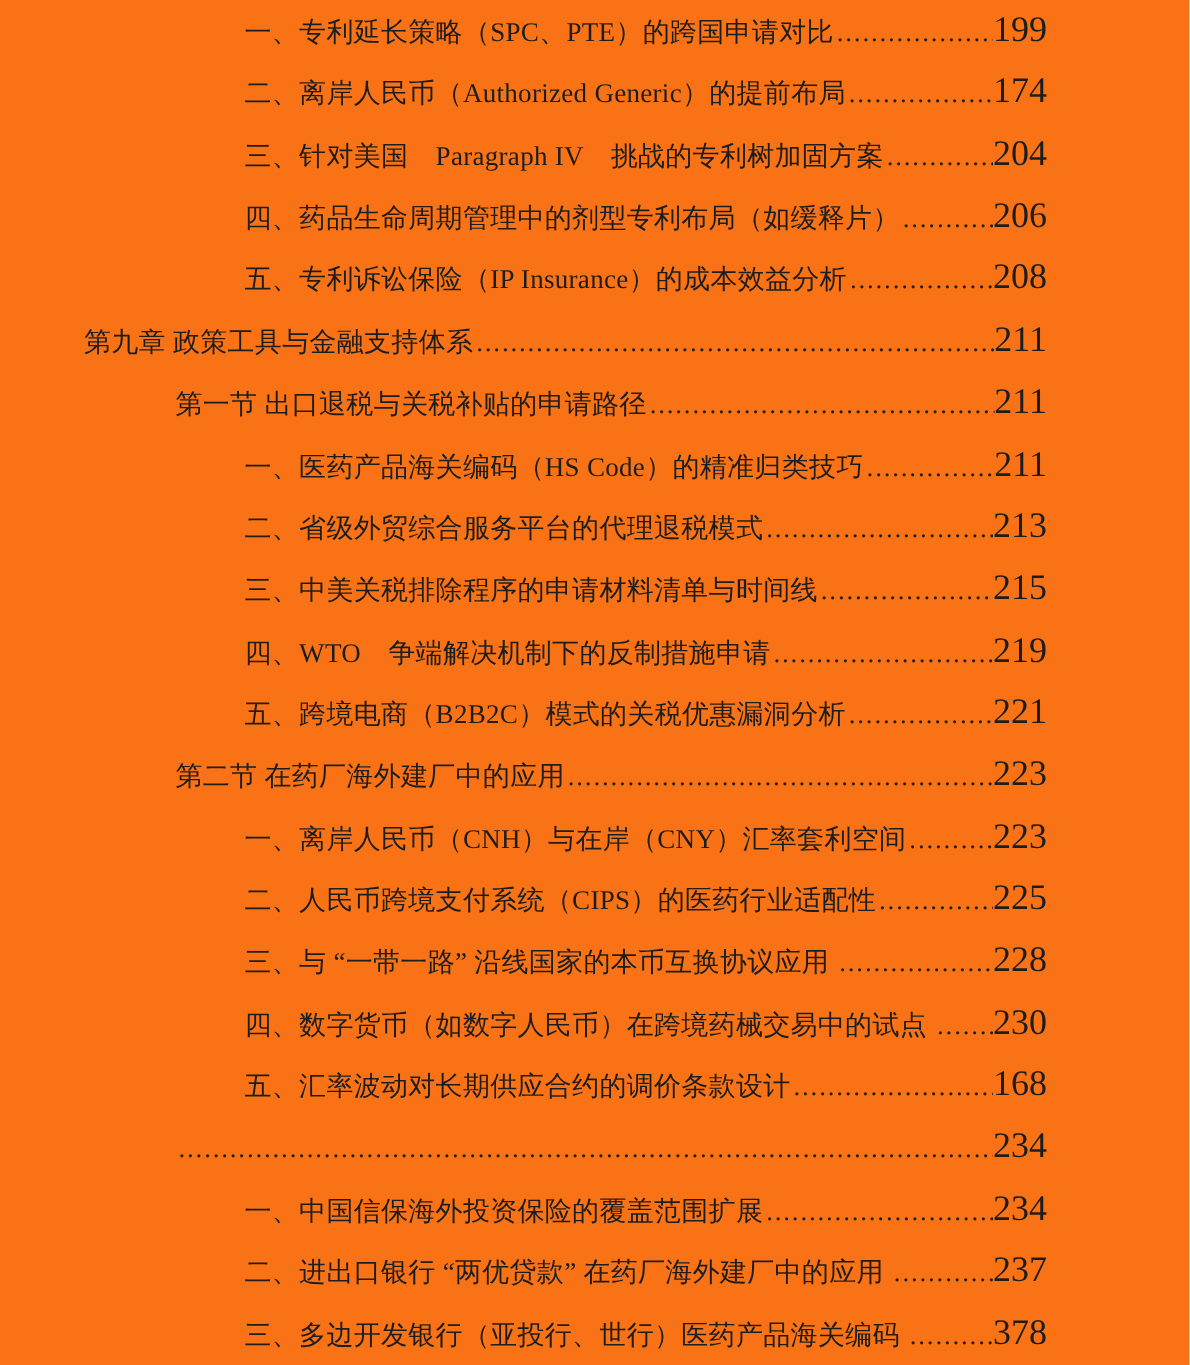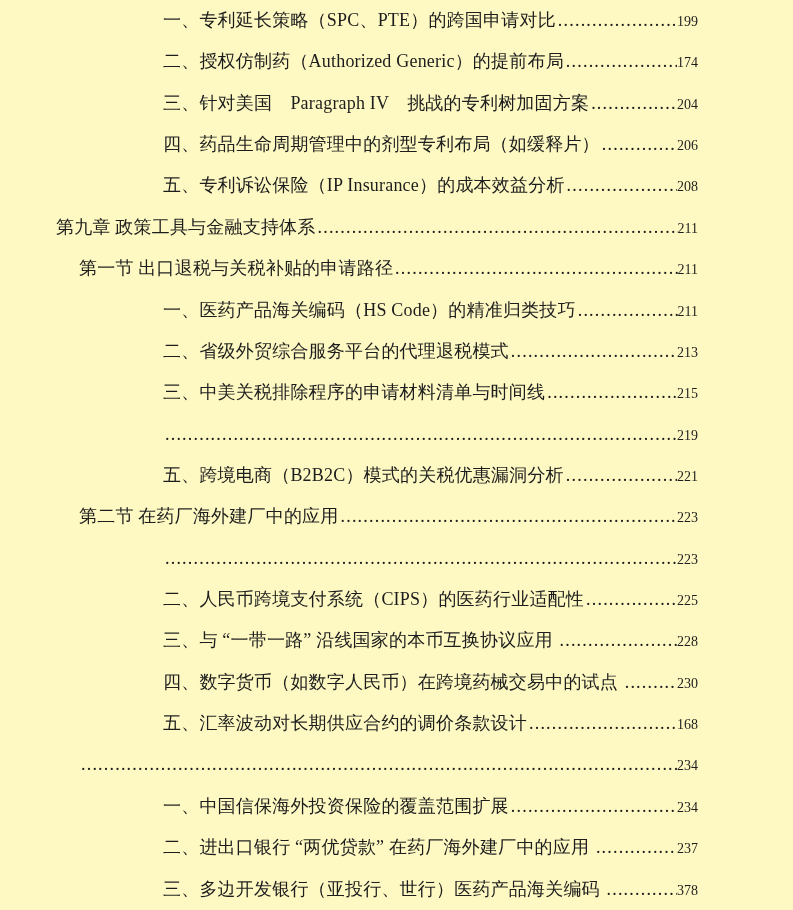--- a/index.html
+++ b/index.html
@@ -4,74 +4,74 @@
 <style>
   html, body {
     margin: 0;
     padding: 0;
     background: #ffffff;
   }
   .page {
     position: relative;
     width: 793px;
     height: 910px;
-    background: #fef9c3;
+    background: #f97316;
     overflow: hidden;
     font-family: "Liberation Serif", "DejaVu Serif", serif;
     color: #1d1d1d;
     font-size: 18px;
   }
   .toc {
     width: 100%;
     height: 100%;
   }
   .row {
     display: flex;
     align-items: baseline;
     box-sizing: border-box;
     height: 41.364px;
     line-height: 41.364px;
     padding-right: 95px;
   }
   .row.level-chapter { padding-left: 56px; }
-  .row.level-section { padding-left: 79px; }
+  .row.level-section { padding-left: 117px; }
   .row.level-item    { padding-left: 163px; }
   .title {
     flex-shrink: 0;
     white-space: pre;
     letter-spacing: 0.2px;
   }
   .dots {
     flex: 1 1 auto;
     min-width: 10px;
     overflow: hidden;
     white-space: nowrap;
     letter-spacing: 1.2px;
     margin-left: 2px;
     color: #1f1f1f;
   }
   .pagenum {
     flex-shrink: 0;
     white-space: nowrap;
     margin-left: 0;
-    font-size: 14px;
+    font-size: 24px;
   }
 </style>
 </head>
 <body>
 
 <div class="page">
   <div class="toc" id="toc">
       <div class="row level-item">
     <span class="title">一、专利延长策略（SPC、PTE）的跨国申请对比</span>
     <span class="dots" aria-hidden="true">................................................................................................................................................................</span>
     <span class="pagenum">199</span>
   </div>
       <div class="row level-item">
-    <span class="title">二、授权仿制药（Authorized Generic）的提前布局</span>
+    <span class="title">二、离岸人民币（Authorized Generic）的提前布局</span>
     <span class="dots" aria-hidden="true">................................................................................................................................................................</span>
     <span class="pagenum">174</span>
   </div>
       <div class="row level-item">
     <span class="title">三、针对美国　Paragraph IV　挑战的专利树加固方案</span>
     <span class="dots" aria-hidden="true">................................................................................................................................................................</span>
     <span class="pagenum">204</span>
   </div>
       <div class="row level-item">
     <span class="title">四、药品生命周期管理中的剂型专利布局（如缓释片）</span>
@@ -102,34 +102,36 @@
     <span class="title">二、省级外贸综合服务平台的代理退税模式</span>
     <span class="dots" aria-hidden="true">................................................................................................................................................................</span>
     <span class="pagenum">213</span>
   </div>
       <div class="row level-item">
     <span class="title">三、中美关税排除程序的申请材料清单与时间线</span>
     <span class="dots" aria-hidden="true">................................................................................................................................................................</span>
     <span class="pagenum">215</span>
   </div>
       <div class="row level-item">
+    <span class="title">四、WTO　争端解决机制下的反制措施申请</span>
     <span class="dots" aria-hidden="true">................................................................................................................................................................</span>
     <span class="pagenum">219</span>
   </div>
       <div class="row level-item">
     <span class="title">五、跨境电商（B2B2C）模式的关税优惠漏洞分析</span>
     <span class="dots" aria-hidden="true">................................................................................................................................................................</span>
     <span class="pagenum">221</span>
   </div>
       <div class="row level-section">
     <span class="title">第二节 在药厂海外建厂中的应用</span>
     <span class="dots" aria-hidden="true">................................................................................................................................................................</span>
     <span class="pagenum">223</span>
   </div>
       <div class="row level-item">
+    <span class="title">一、离岸人民币（CNH）与在岸（CNY）汇率套利空间</span>
     <span class="dots" aria-hidden="true">................................................................................................................................................................</span>
     <span class="pagenum">223</span>
   </div>
       <div class="row level-item">
     <span class="title">二、人民币跨境支付系统（CIPS）的医药行业适配性</span>
     <span class="dots" aria-hidden="true">................................................................................................................................................................</span>
     <span class="pagenum">225</span>
   </div>
       <div class="row level-item">
     <span class="title">三、与 “一带一路” 沿线国家的本币互换协议应用 </span>

